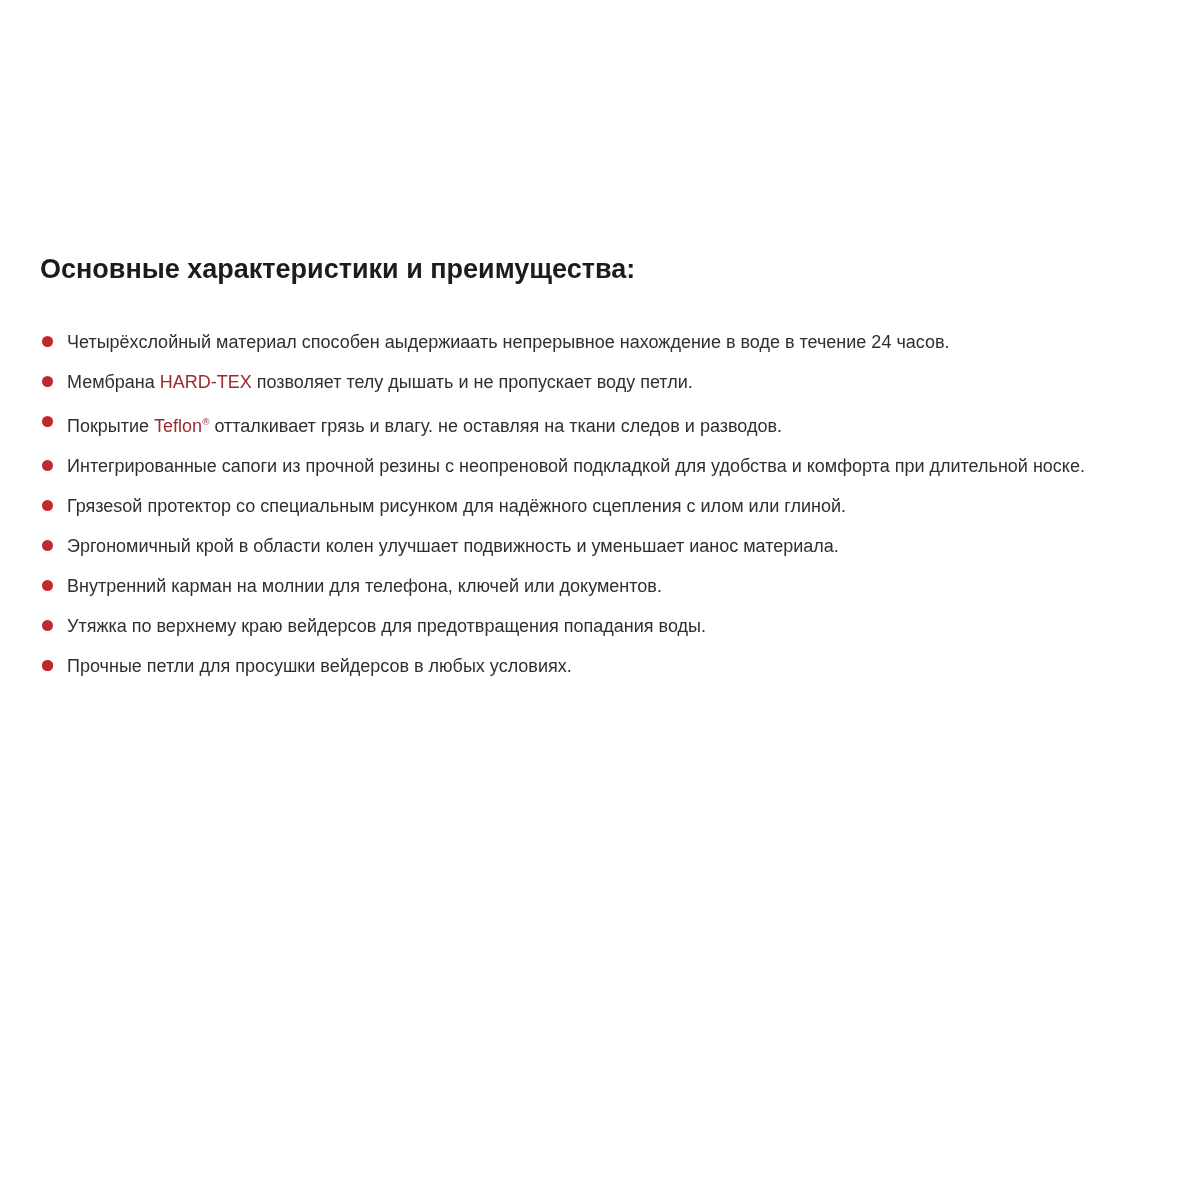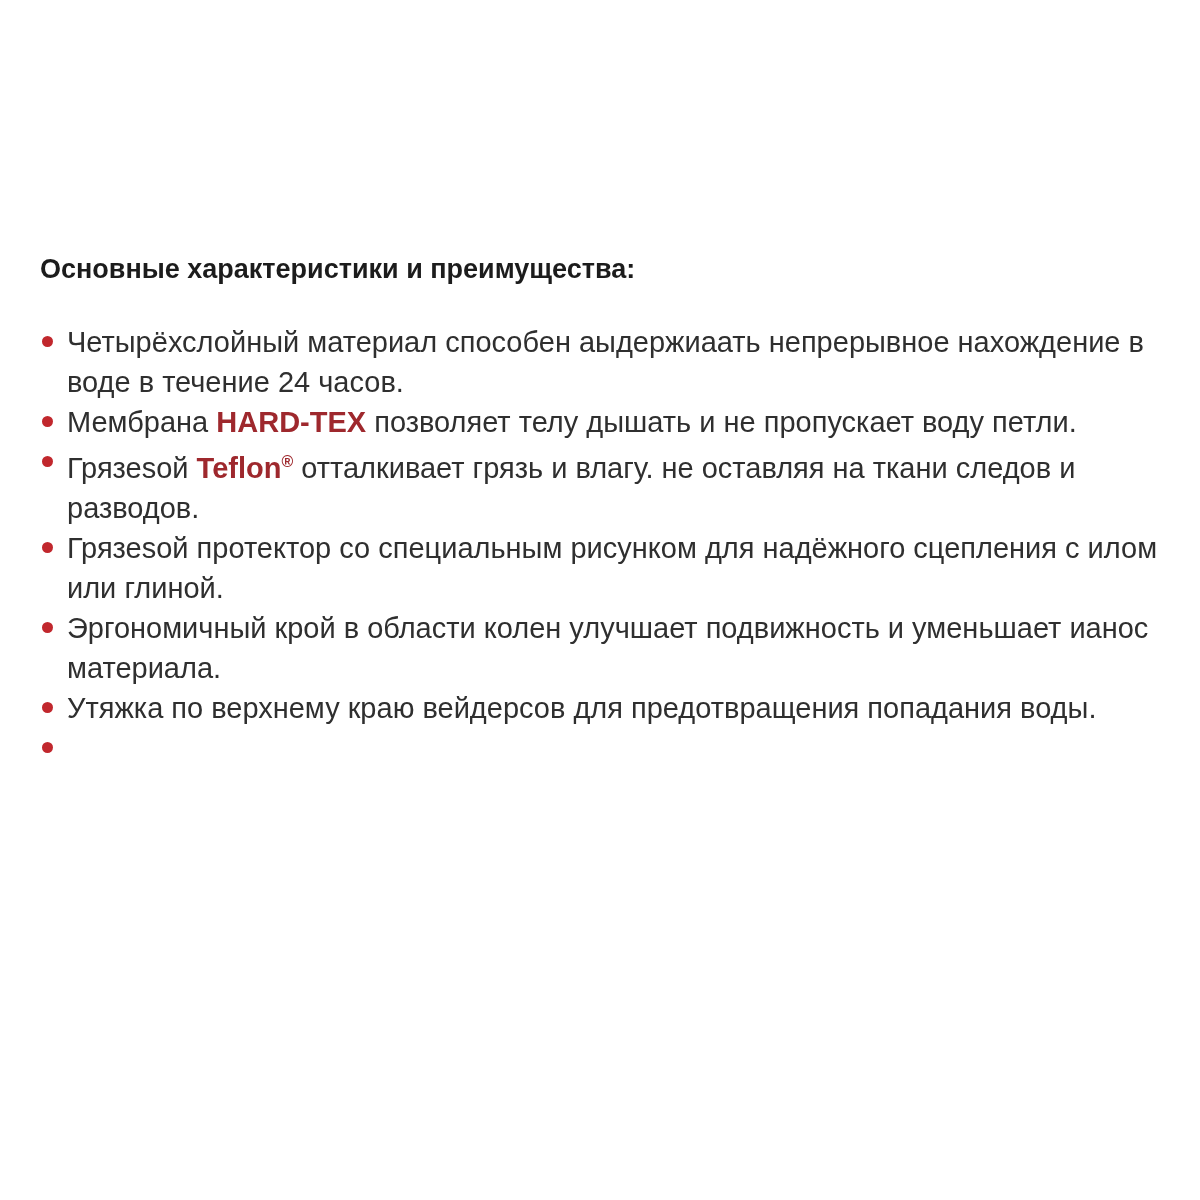--- a/index.html
+++ b/index.html
@@ -28,49 +28,51 @@
     color: var(--heading, #1c1c1c);
   }
   ul.features {
     list-style: none;
     margin: 0;
     padding: 0;
   }
   ul.features li {
     position: relative;
     padding-left: 27px;
-    font-size: 29px;
+    font-size: 18px;
     line-height: 40px;
     font-weight: 400;
   }
   .bullet {
     position: absolute;
     left: 2px;
     top: 14px;
     width: 11px;
     height: 11px;
     border-radius: 50%;
     background: var(--bullet, #c1272d);
   }
   .hl {
     color: var(--hl, #9e282d);
-    font-weight: bold;
   }
   .sup {
     font-size: 0.55em;
     vertical-align: super;
   }
 </style>
 </head>
 <body>
 
 <div class="page">
   <h1 class="page-title">Основные характеристики и преимущества:</h1>
   <ul class="features" id="features-list">
       <li><span class="bullet"></span><span><span>Четырёхслойный материал способен аыдержиаать непрерывное нахождение в воде в течение 24 часов.</span></span></li>
       <li><span class="bullet"></span><span><span>Мембрана </span><span class="hl">HARD-TEX</span><span> позволяет телу дышать и не пропускает воду петли.</span></span></li>
-      <li><span class="bullet"></span><span><span>Грязеsой </span><span class="hl">Teflon</span><span class="hl sup">®</span><span> отталкивает грязь и влагу. не оставляя на ткани следов и разводов.</span></span></li>
+      <li><span class="bullet"></span><span><span>Покрытие </span><span class="hl">Teflon</span><span class="hl sup">®</span><span> отталкивает грязь и влагу. не оставляя на ткани следов и разводов.</span></span></li>
+      <li><span class="bullet"></span><span><span>Интегрированные сапоги из прочной резины с неопреновой подкладкой для удобства и комфорта при длительной носке.</span></span></li>
       <li><span class="bullet"></span><span><span>Грязеsой протектор со специальным рисунком для надёжного сцепления с илом или глиной.</span></span></li>
       <li><span class="bullet"></span><span><span>Эргономичный крой в области колен улучшает подвижность и уменьшает ианос материала.</span></span></li>
+      <li><span class="bullet"></span><span><span>Внутренний карман на молнии для телефона, ключей или документов.</span></span></li>
       <li><span class="bullet"></span><span><span>Утяжка по верхнему краю вейдерсов для предотвращения попадания воды.</span></span></li>
       <li><span class="bullet"></span></li>
+      <li><span class="bullet"></span><span><span>Прочные петли для просушки вейдерсов в любых условиях.</span></span></li>
     </ul>
 </div>
 
 </body></html>

